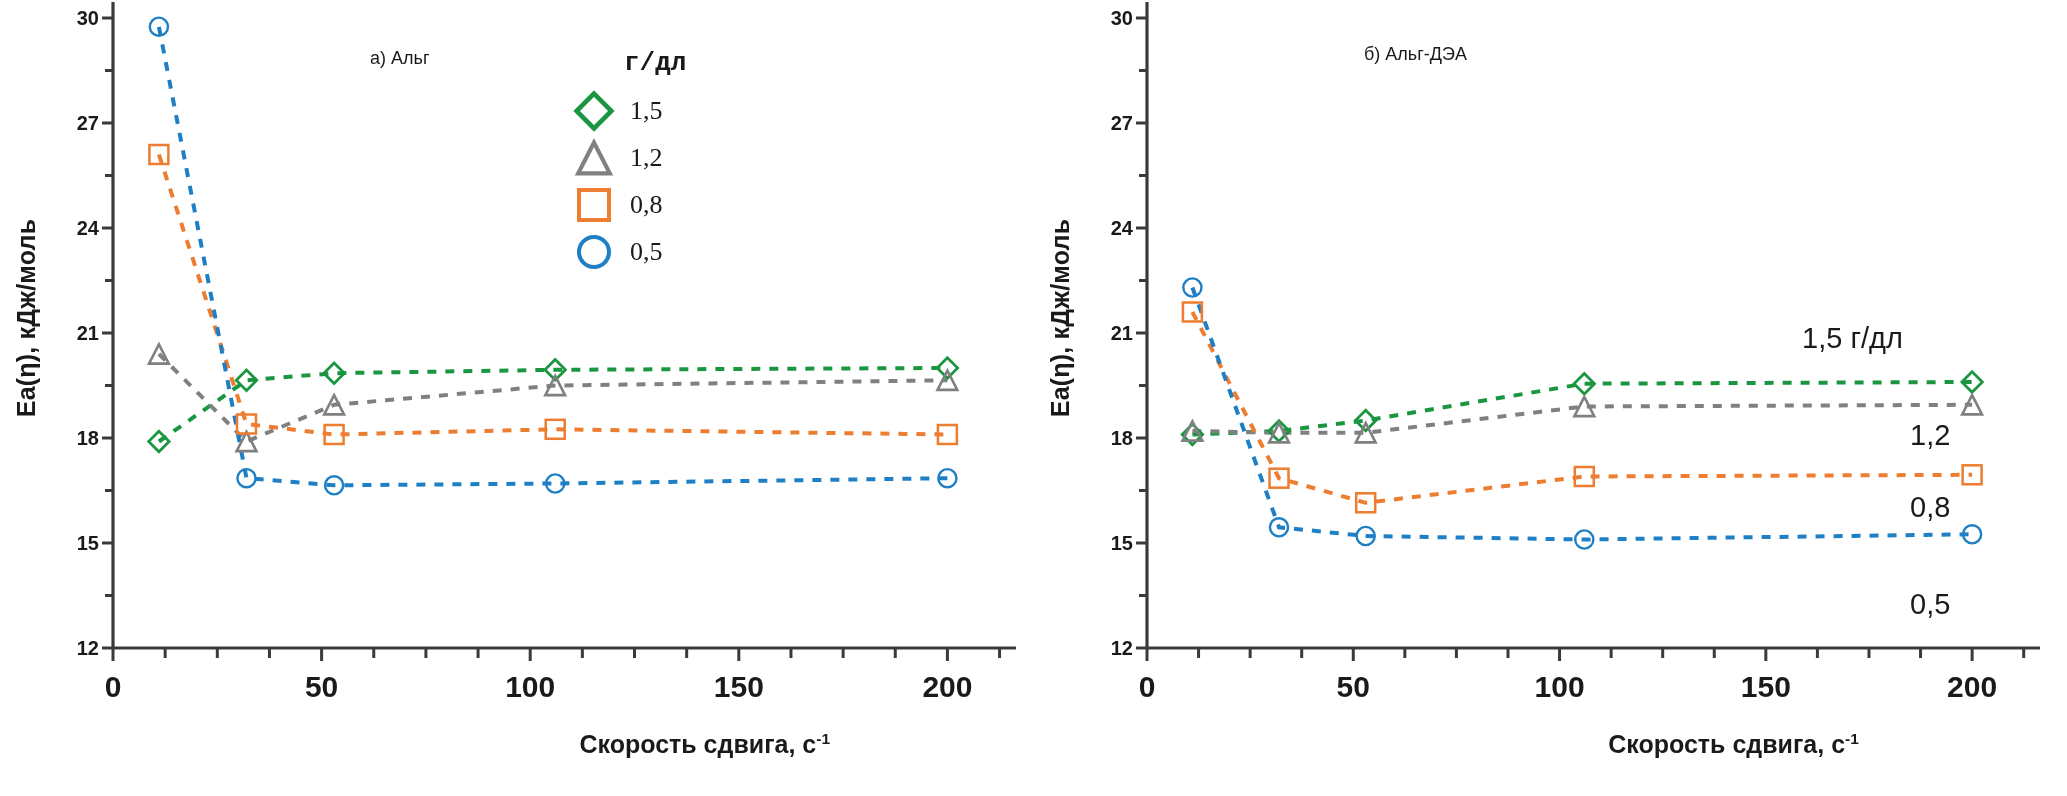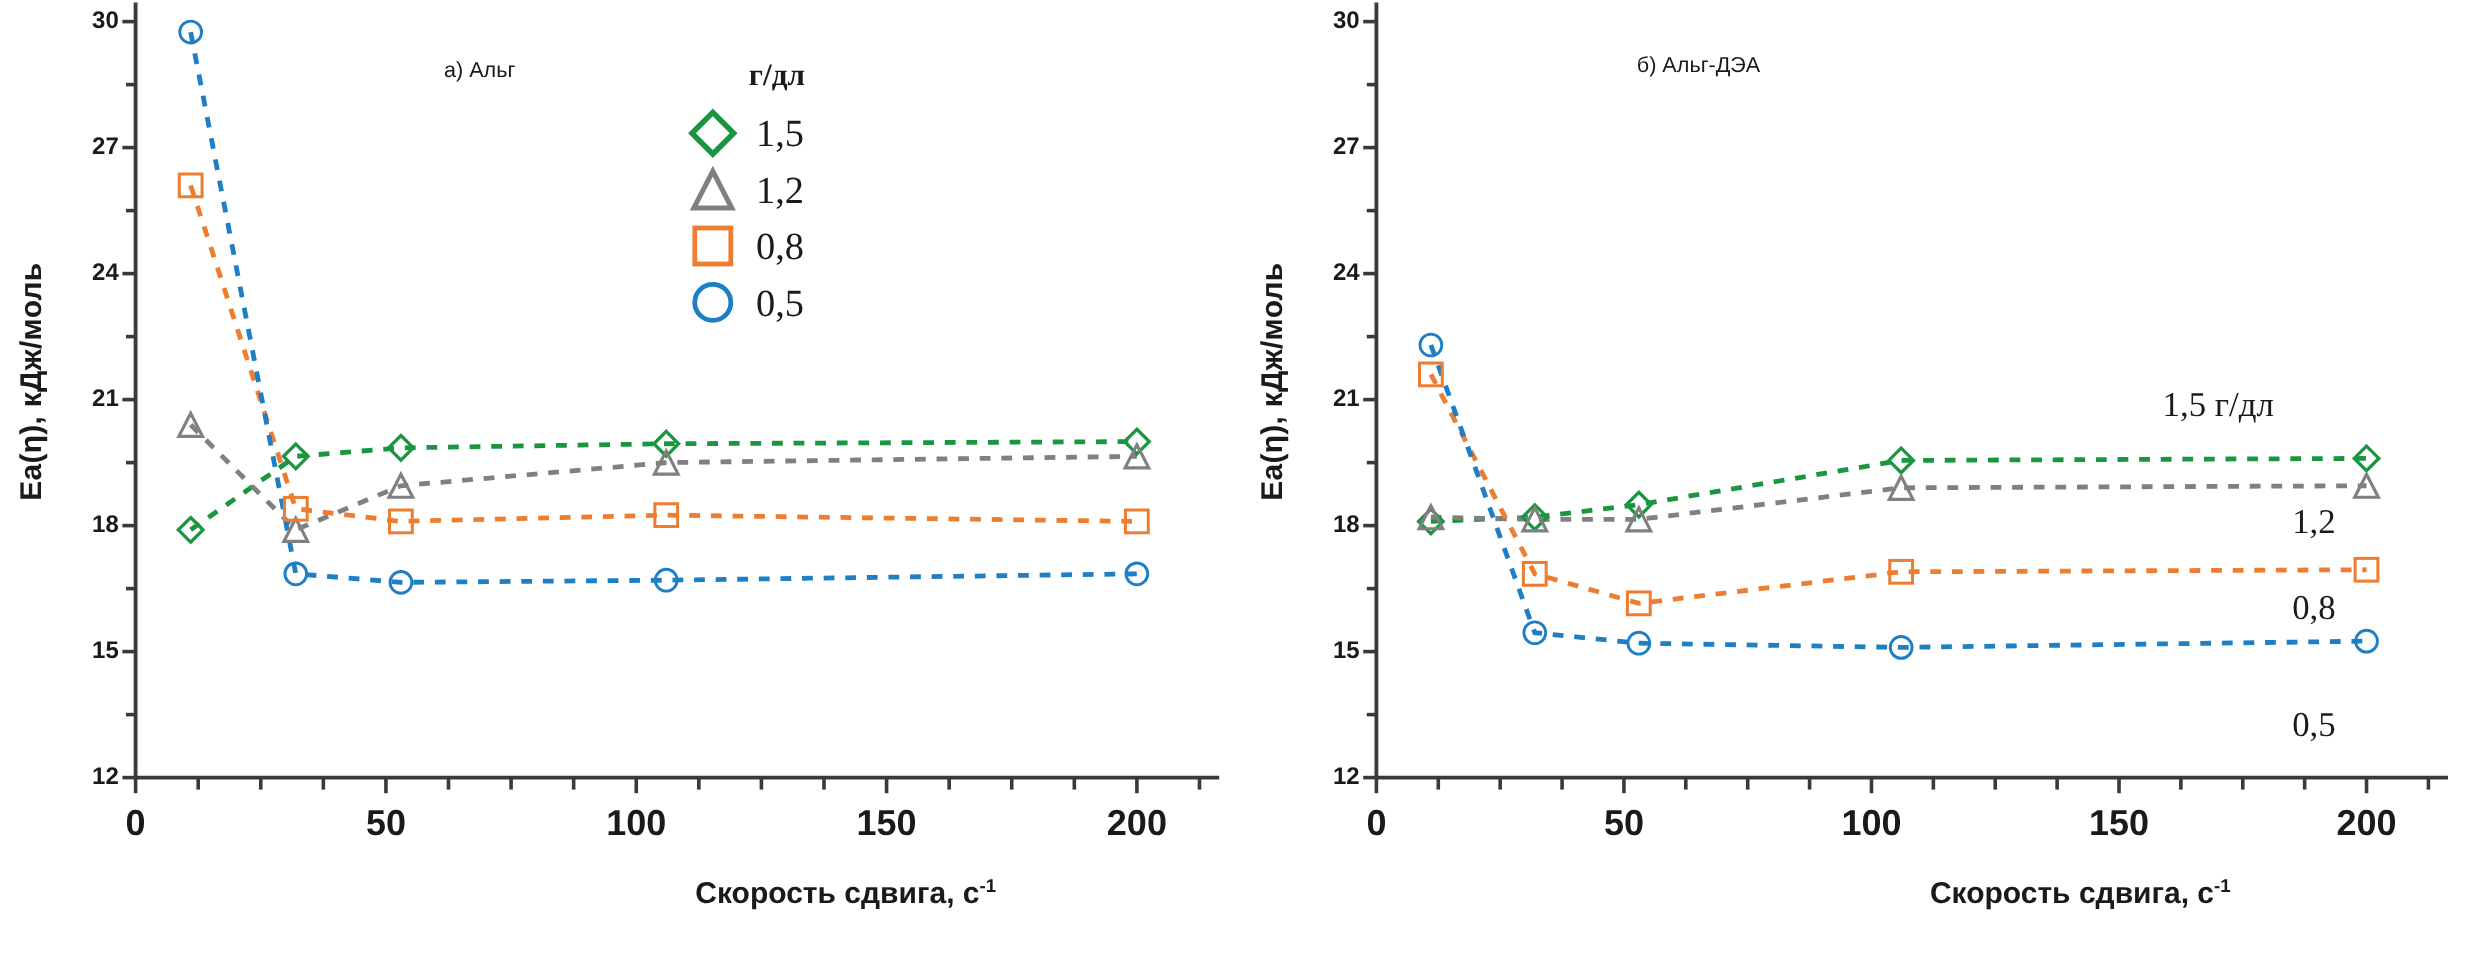--- a/index.html
+++ b/index.html
@@ -68,28 +68,28 @@
     font-size:26px;font-family:"Liberation Serif",serif;font-weight:700;
     white-space:nowrap;
   }
   .legend-row{
     position:absolute;
     display:flex;align-items:center;
     height:46px;
   }
   .legend-sym{width:52px;height:46px;display:flex;align-items:center;justify-content:center;}
   .legend-txt{
-    font-size:32px;font-family:"Liberation Serif",serif;
+    font-size:26px;font-family:"Liberation Serif",serif;
     margin-left:10px;white-space:nowrap;
   }
 
   
   .series-label{
     position:absolute;
-    font-size:29px;font-family:Liberation Serif, serif;
+    font-size:29px;font-family:Liberation Sans, sans-serif;
     white-space:nowrap;
     text-align:right;
   }
 
   .sup{font-size:.62em;vertical-align:super;}
 </style>
 </head>
 <body>
 
 <div id="figure">
@@ -209,21 +209,21 @@
       </div>
     <div id="xticks-a">
         <div class="xtick" style="left: 113px; top: 670px;">0</div>
         <div class="xtick" style="left: 321.605px; top: 670px;">50</div>
         <div class="xtick" style="left: 530.209px; top: 670px;">100</div>
         <div class="xtick" style="left: 738.814px; top: 670px;">150</div>
         <div class="xtick" style="left: 947.419px; top: 670px;">200</div>
       </div>
     <div class="xlabel" id="xlabel-a" style="left: 579.44px; top: 730px;"><span>Скорость сдвига,  с</span><span class="sup">-1</span></div>
     <div class="legend" id="legend-a" style="left: 560px; top: 48px; width: 220px; height: 190px;">
-      <div class="legend-head" style="left: 64px; top: 0px;">г/дл</div>
+      <div class="legend-head" style="left: 64px; top: 0px; font-family: Liberation Mono, monospace;">г/дл</div>
     <div class="legend-row" style="left: 8px; top: 40px;">
           <span class="legend-sym">
             <svg width="44" height="44" viewBox="0 0 44 44">
               <polygon points="22,4.62 39.38,22 22,39.38 4.62,22" fill="none" stroke="#1a9641" stroke-width="4.62"></polygon>
             </svg>
           </span>
           <span class="legend-txt">1,5</span>
         </div>
         <div class="legend-row" style="left: 8px; top: 87px;">
           <span class="legend-sym">

